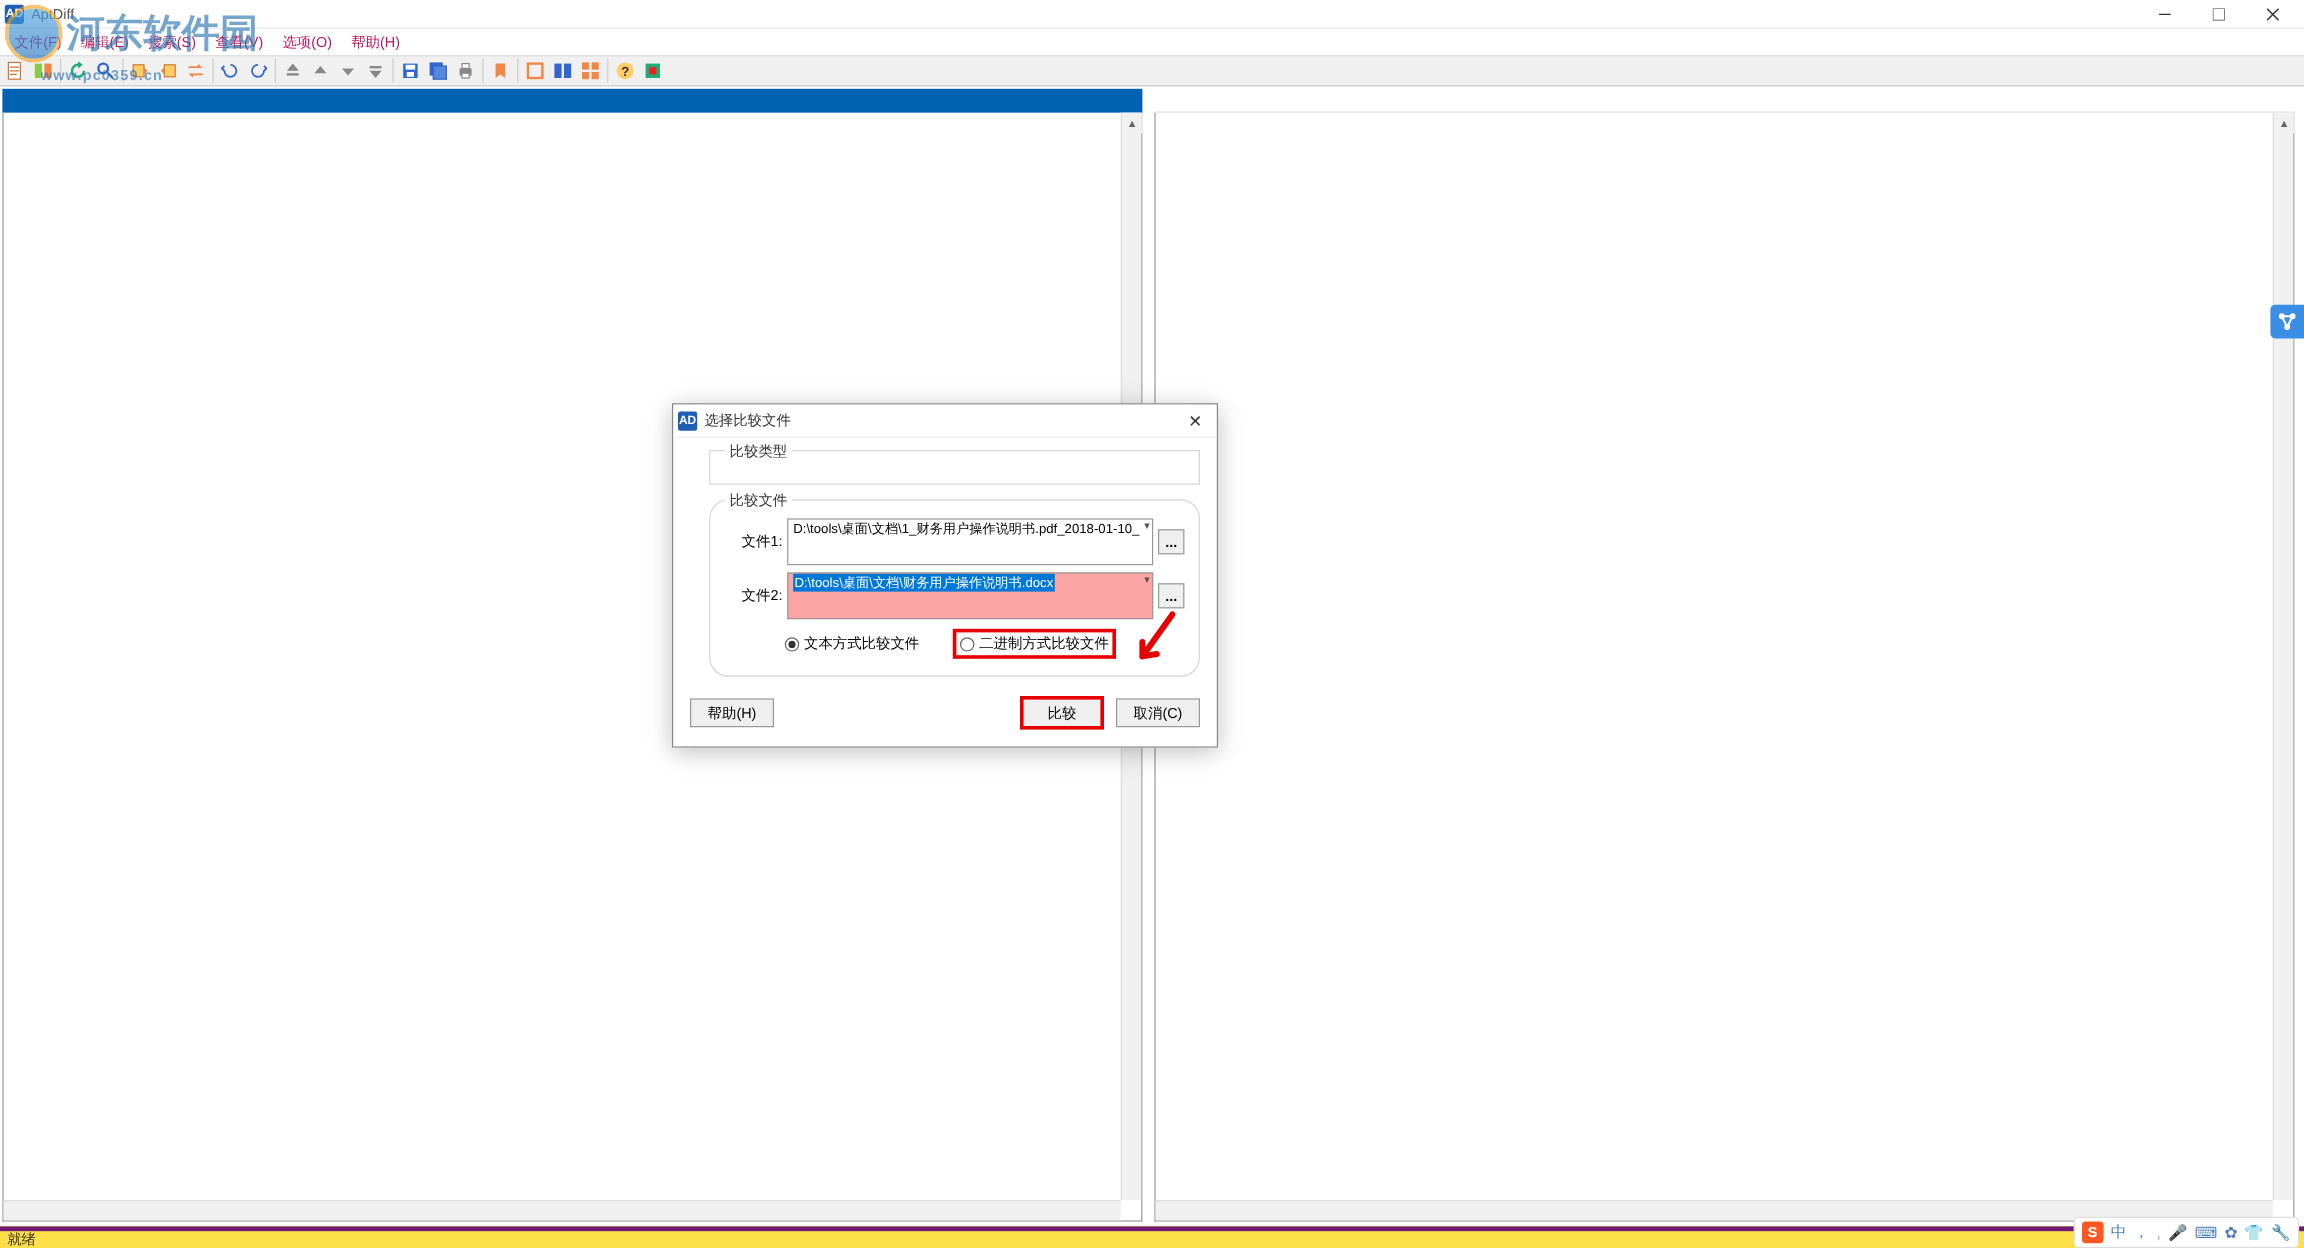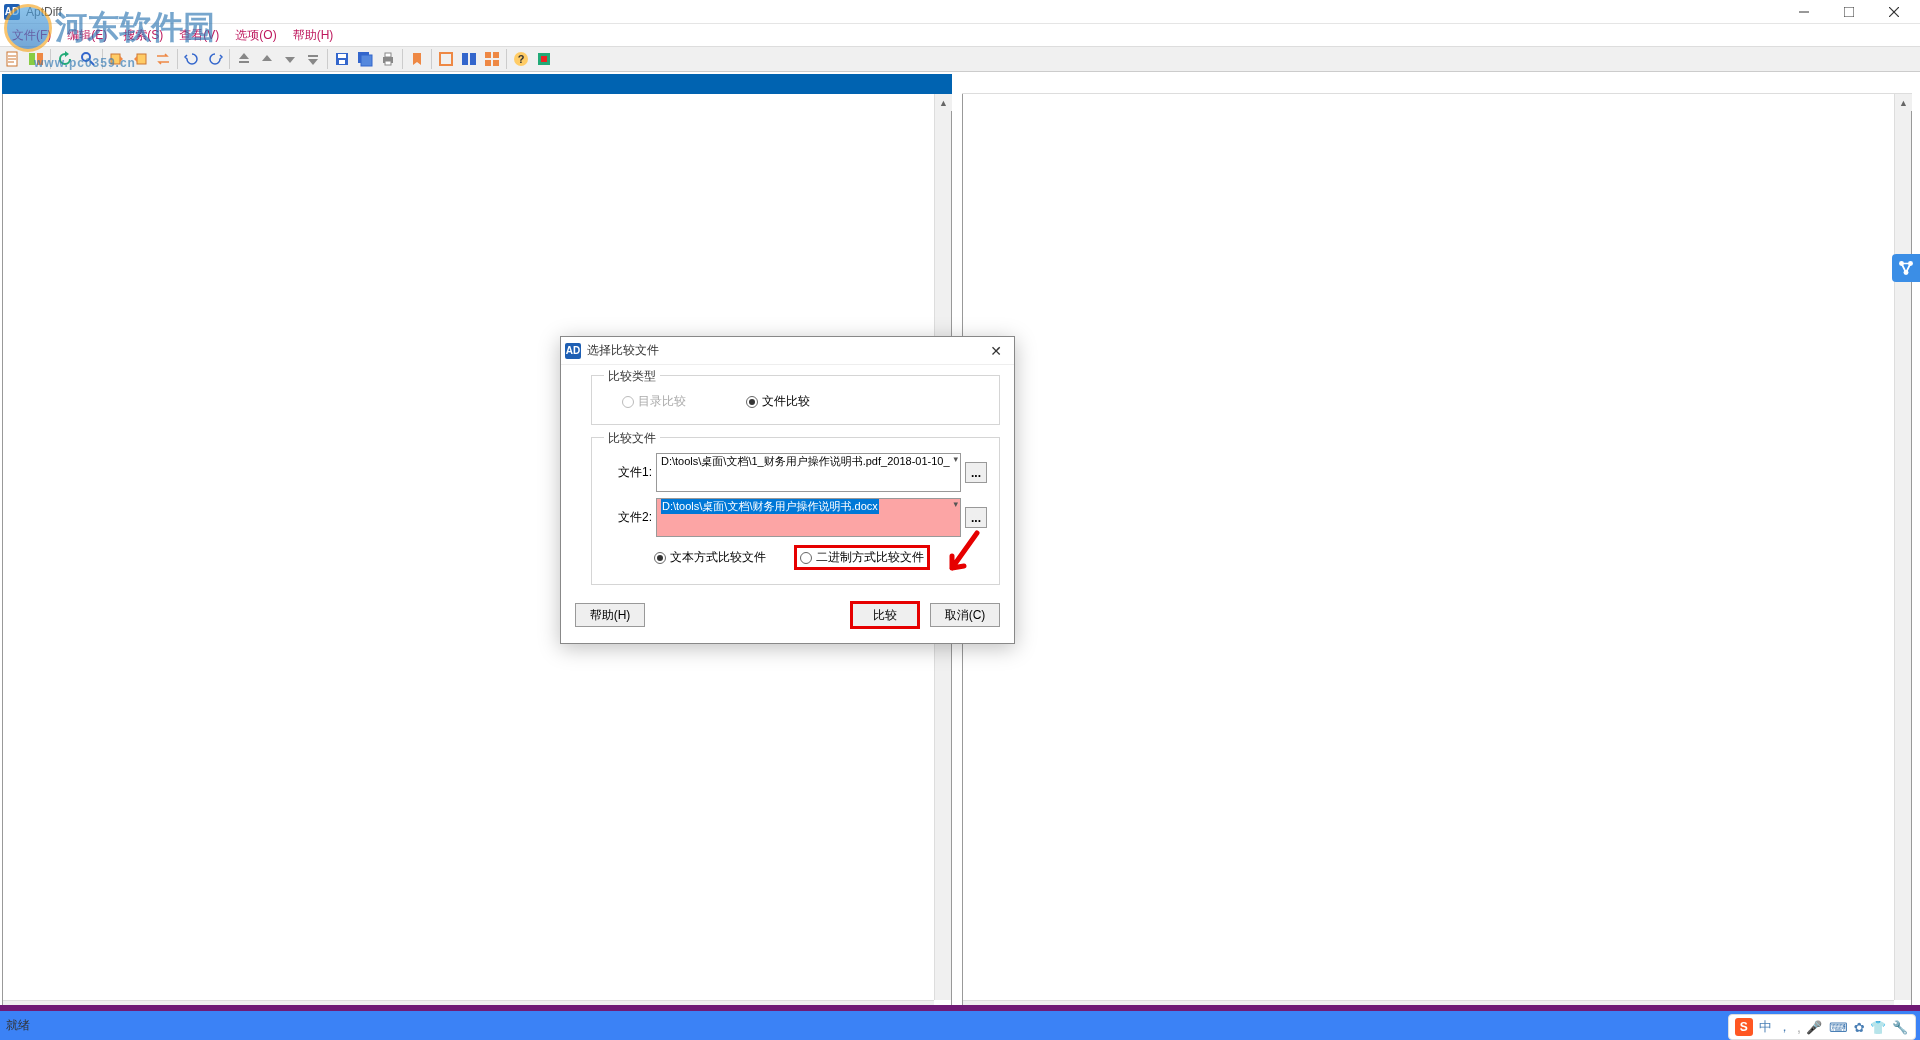--- a/index.html
+++ b/index.html
@@ -33,21 +33,21 @@
 .main { position: absolute; top: 74px; left: 2px; right: 8px; bottom: 22px; display: flex; gap: 10px; }
 .pane { flex: 1; display: flex; flex-direction: column; }
 .pane-header { height: 20px; background: #0063b1; }
 .pane-header.light { background: #fff; border-bottom: 1px solid #ddd; }
 .pane-body { flex: 1; background: #fff; border: 1px solid #999; border-top: none; position: relative; }
 .pane-body .scrollbar-v { position: absolute; right: 0; top: 0; bottom: 17px; width: 17px; background: #f0f0f0; border-left: 1px solid #ddd; }
 .pane-body .scrollbar-h { position: absolute; left: 0; right: 17px; bottom: 0; height: 17px; background: #f0f0f0; border-top: 1px solid #ddd; }
 .scroll-arrow { width: 17px; height: 17px; background: #f0f0f0; display: flex; align-items: center; justify-content: center; color: #666; font-size: 9px; }
 
 
-.statusbar { position: absolute; bottom: 0; left: 0; right: 0; height: 35px; background: #3b82f6; border-top: 6px solid #701a75; display: flex; align-items: center; padding: 0 6px; font-size: 12px; color: #333; }
+.statusbar { position: absolute; bottom: 0; left: 0; right: 0; height: 18px; background: #fde047; border-top: 4px solid #701a75; display: flex; align-items: center; padding: 0 6px; font-size: 12px; color: #333; }
 
 
 .float-right { position: absolute; right: 0; top: 254px; width: 28px; height: 28px; background: #3b8ee6; border-radius: 4px 0 0 4px; display: flex; align-items: center; justify-content: center; }
 .float-right svg { fill: #fff; }
 
 
 .ime-bar { position: absolute; bottom: 0; right: 4px; height: 26px; display: flex; align-items: center; gap: 6px; background: #fff; border: 1px solid #ddd; border-radius: 4px; padding: 0 6px; z-index: 50; }
 .ime-bar .ime-logo { width: 18px; height: 18px; background: #ff5722; border-radius: 3px; color: #fff; font-weight: bold; font-size: 12px; display: flex; align-items: center; justify-content: center; }
 .ime-bar .ime-item { color: #4a7fb5; font-size: 13px; cursor: pointer; }
 .ime-bar .ime-sep { color: #aaa; font-size: 14px; }
@@ -312,33 +312,23 @@
 <div class="dialog-overlay">
   <div class="dialog">
     <div class="dialog-title">
       <span class="d-icon">AD</span>
       <span>选择比较文件</span>
       <span class="d-close">✕</span>
     </div>
     <div class="dialog-body">
       <div class="fieldset">
         <div class="legend">比较类型</div>
-        <div class="radio-row">
-          <label class="radio disabled">
-            <span class="r"></span>
-              <span>目录比较</span>
-          </label>
-          <label class="radio checked">
-            <span class="r"></span>
-              <span>文件比较</span>
-          </label>
-        </div>
-      </div>
-
-      <div class="fieldset" style="position:relative;">
+      </div>
+
+      <div class="fieldset" style="position:relative;border-radius:16px;">
         <div class="legend">比较文件</div>
 
         <div class="file-row">
           <span class="file-label">文件1:</span>
           <div class="file-input">
             <span>D:\tools\桌面\文档\1_财务用户操作说明书.pdf_2018-01-10_</span>
             <span class="dropdown">▾</span>
           </div>
           <div class="browse-btn">...</div>
         </div>

